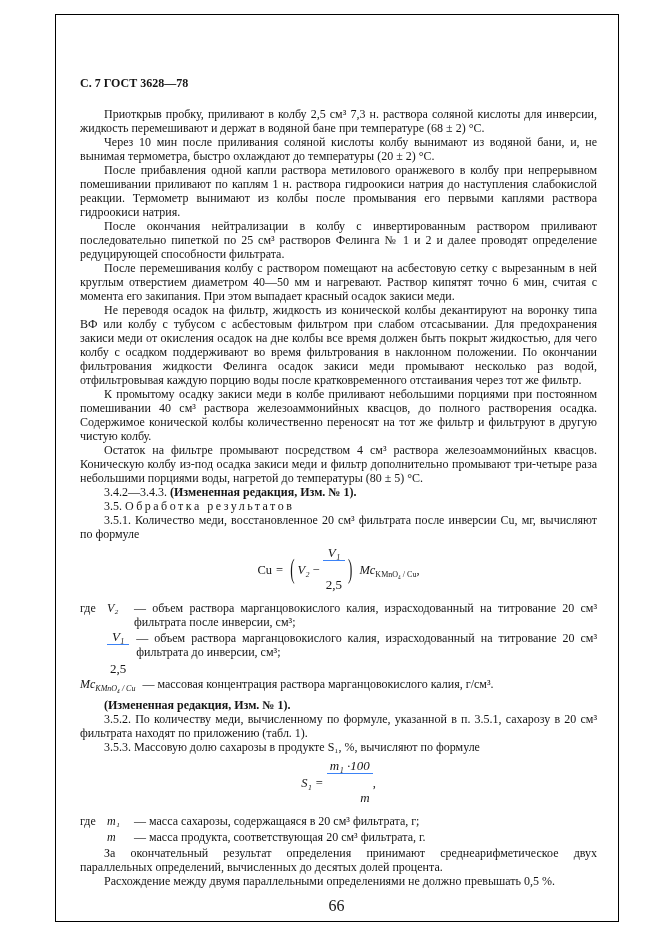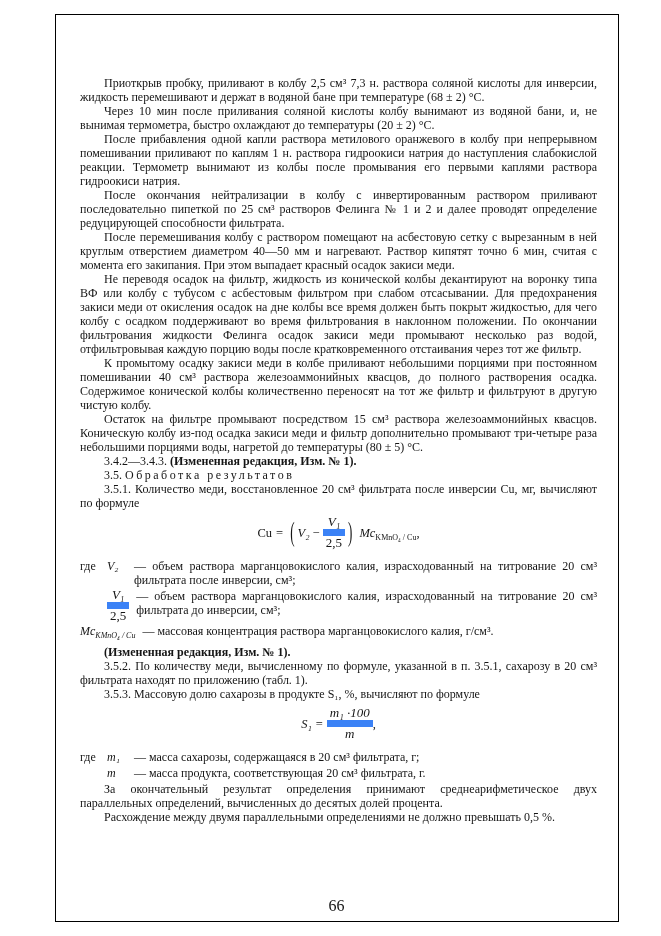--- a/index.html
+++ b/index.html
@@ -23,47 +23,48 @@
   .bold { font-weight:bold; }
   .sec-title { text-indent:24px; }
   .sec-title .spread { letter-spacing:2.5px; }
   .ital { font-style:italic; }
   
   .formula { text-align:center; margin:8px 0 8px; font-size:12.5px; text-indent:0; }
   .formula .eq { margin:0 4px; }
   .formula .paren { display:inline-block; transform:scaleY(2.1); font-size:13px; margin:0 3px; font-weight:400; }
   .frac { display:inline-flex; flex-direction:column; vertical-align:middle; text-align:center; line-height:12px; font-size:13px; position:relative; top:-2px; }
   .frac .num { display:block; padding:0 3px 1px; }
-  .frac .den { display:block; border-top:7px solid #3b82f6; padding:1px 3px 0; }
+  .frac .den { display:block; border-top:1px solid #3b82f6; padding:18px 3px 0;text-align:right; }
   .fsub { font-size:8px; vertical-align:-3px; letter-spacing:0; }
   .formula .coef { margin-left:4px; }
   
   .defrow { display:flex; align-items:flex-start; margin:2px 0; }
   .defrow .where { flex:0 0 27px; }
   .defrow .term { flex:0 0 auto; min-width:20px; margin-right:7px; white-space:nowrap; }
   .defrow .desc { flex:1 1 auto; text-align:justify; }
   .defrow .frac { top:0; }
   .page-number { position:absolute; left:12px; right:0; top:897px; text-align:center; font-size:16px; }
 </style>
 </head>
 <body>
 
 <div class="page-frame"></div>
 
 <div class="content">
 
+  <div class="doc-header">С. 7 ГОСТ 3628—78</div>
 
   <p>Приоткрыв пробку, приливают в колбу 2,5 см³ 7,3 н. раствора соляной кислоты для инверсии, жидкость перемешивают и держат в водяной бане при температуре (68 ± 2) °С.</p>
   <p>Через 10 мин после приливания соляной кислоты колбу вынимают из водяной бани, и, не вынимая термометра, быстро охлаждают до температуры (20 ± 2) °С.</p>
   <p>После прибавления одной капли раствора метилового оранжевого в колбу при непрерывном помешивании приливают по каплям 1 н. раствора гидроокиси натрия до наступления слабокислой реакции. Термометр вынимают из колбы после промывания его первыми каплями раствора гидроокиси натрия.</p>
   <p>После окончания нейтрализации в колбу с инвертированным раствором приливают последовательно пипеткой по 25 см³ растворов Фелинга № 1 и 2 и далее проводят определение редуцирующей способности фильтрата.</p>
   <p>После перемешивания колбу с раствором помещают на асбестовую сетку с вырезанным в ней круглым отверстием диаметром 40—50 мм и нагревают. Раствор кипятят точно 6 мин, считая с момента его закипания. При этом выпадает красный осадок закиси меди.</p>
   <p>Не переводя осадок на фильтр, жидкость из конической колбы декантируют на воронку типа ВФ или колбу с тубусом с асбестовым фильтром при слабом отсасывании. Для предохранения закиси меди от окисления осадок на дне колбы все время должен быть покрыт жидкостью, для чего колбу с осадком поддерживают во время фильтрования в наклонном положении. По окончании фильтрования жидкости Фелинга осадок закиси меди промывают несколько раз водой, отфильтровывая каждую порцию воды после кратковременного отстаивания через тот же фильтр.</p>
   <p>К промытому осадку закиси меди в колбе приливают небольшими порциями при постоянном помешивании 40 см³ раствора железоаммонийных квасцов, до полного растворения осадка. Содержимое конической колбы количественно переносят на тот же фильтр и фильтруют в другую чистую колбу.</p>
-  <p>Остаток на фильтре промывают посредством 15 см³ раствора железоаммонийных квасцов. Коническую колбу из-под осадка закиси меди и фильтр дополнительно промывают три-четыре раза небольшими порциями воды, нагретой до температуры (80 ± 5) °С.</p>
+  <p>Остаток на фильтре промывают посредством 4 см³ раствора железоаммонийных квасцов. Коническую колбу из-под осадка закиси меди и фильтр дополнительно промывают три-четыре раза небольшими порциями воды, нагретой до температуры (80 ± 5) °С.</p>
 
   <p><span>3.4.2—3.4.3. </span><span class="bold">(Измененная редакция, Изм. № 1).</span></p>
 
   <p class="sec-title"><span>3.5. </span><span class="spread">Обработка результатов</span></p>
 
   <p>3.5.1. Количество меди, восстановленное 20 см³ фильтрата после инверсии Cu, мг, вычисляют по формуле</p>
 
   <div class="formula">
     <span>Cu</span><span class="eq">=</span><span class="paren">(</span><span class="ital">V₂</span>
     <span>−</span>

